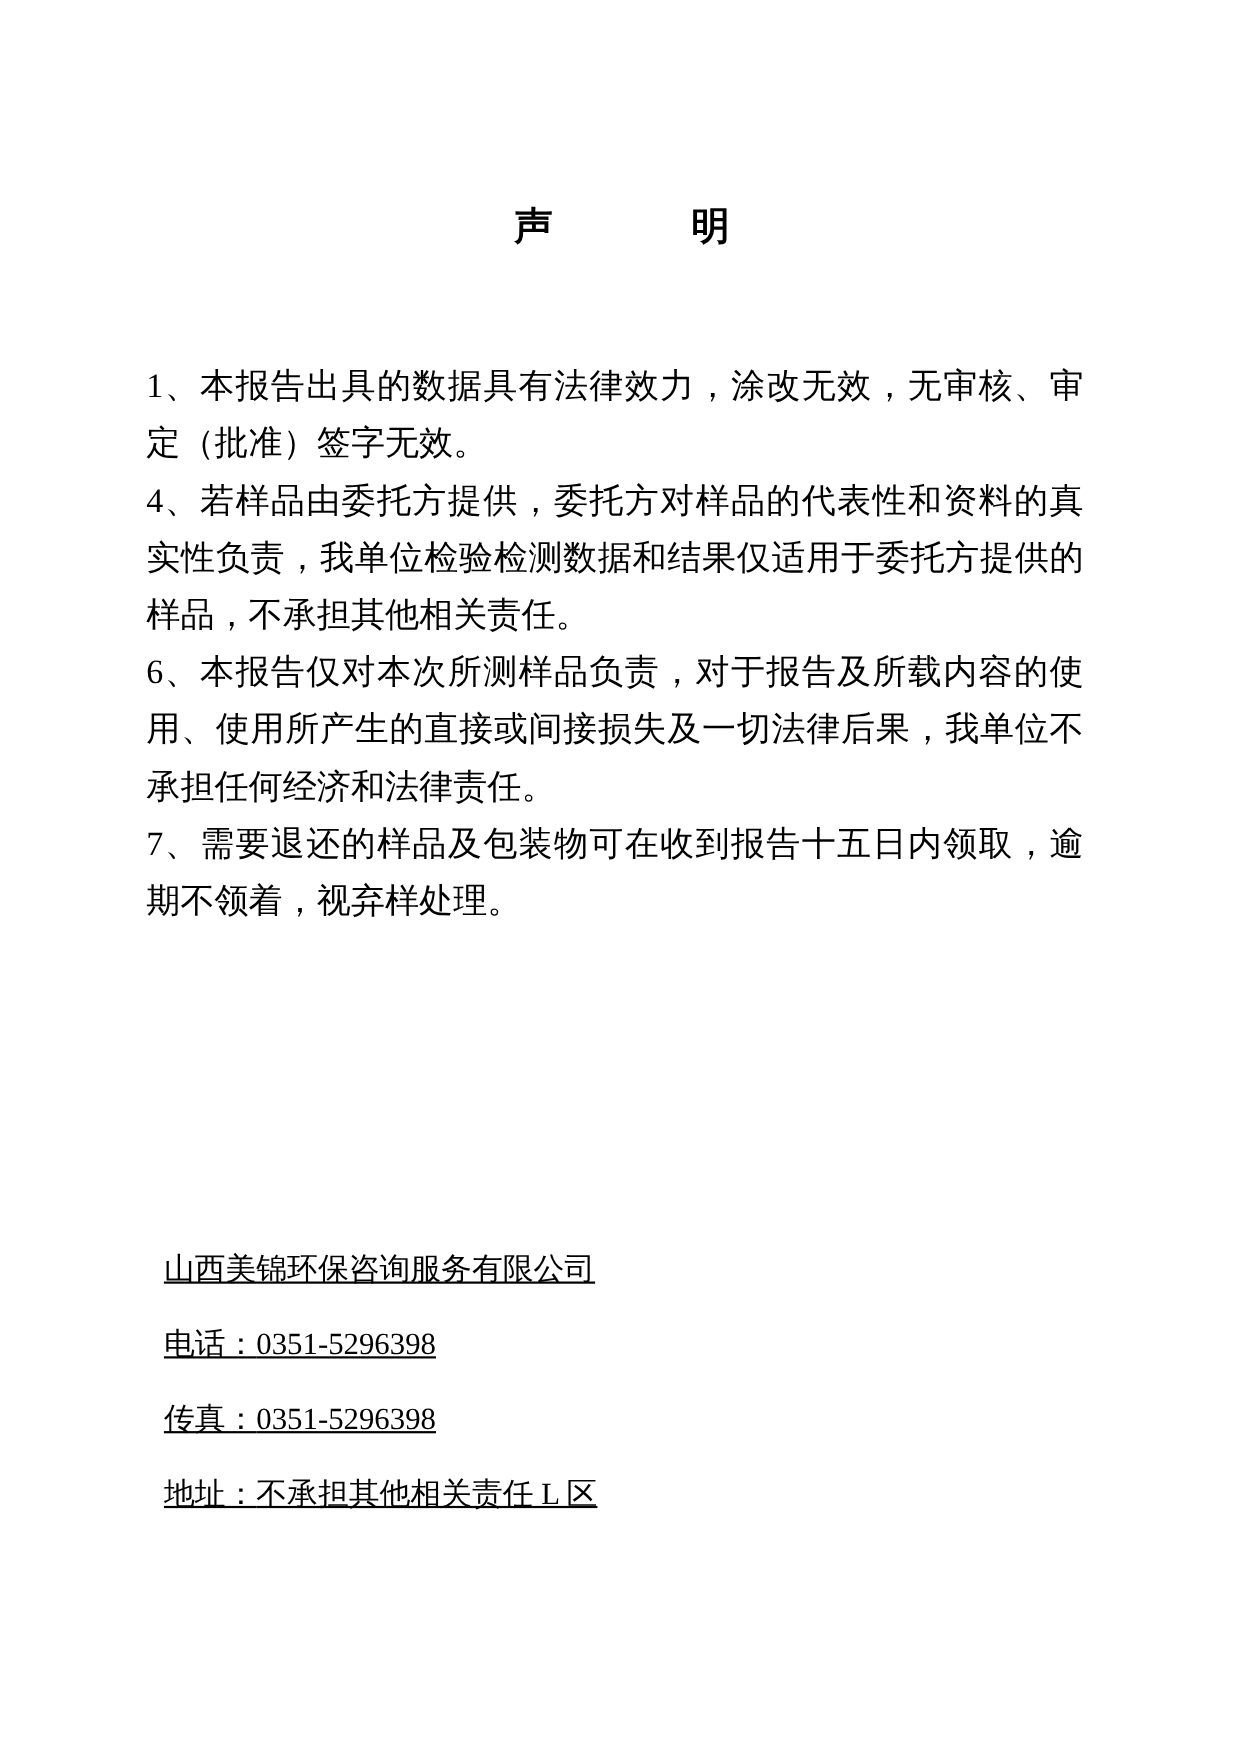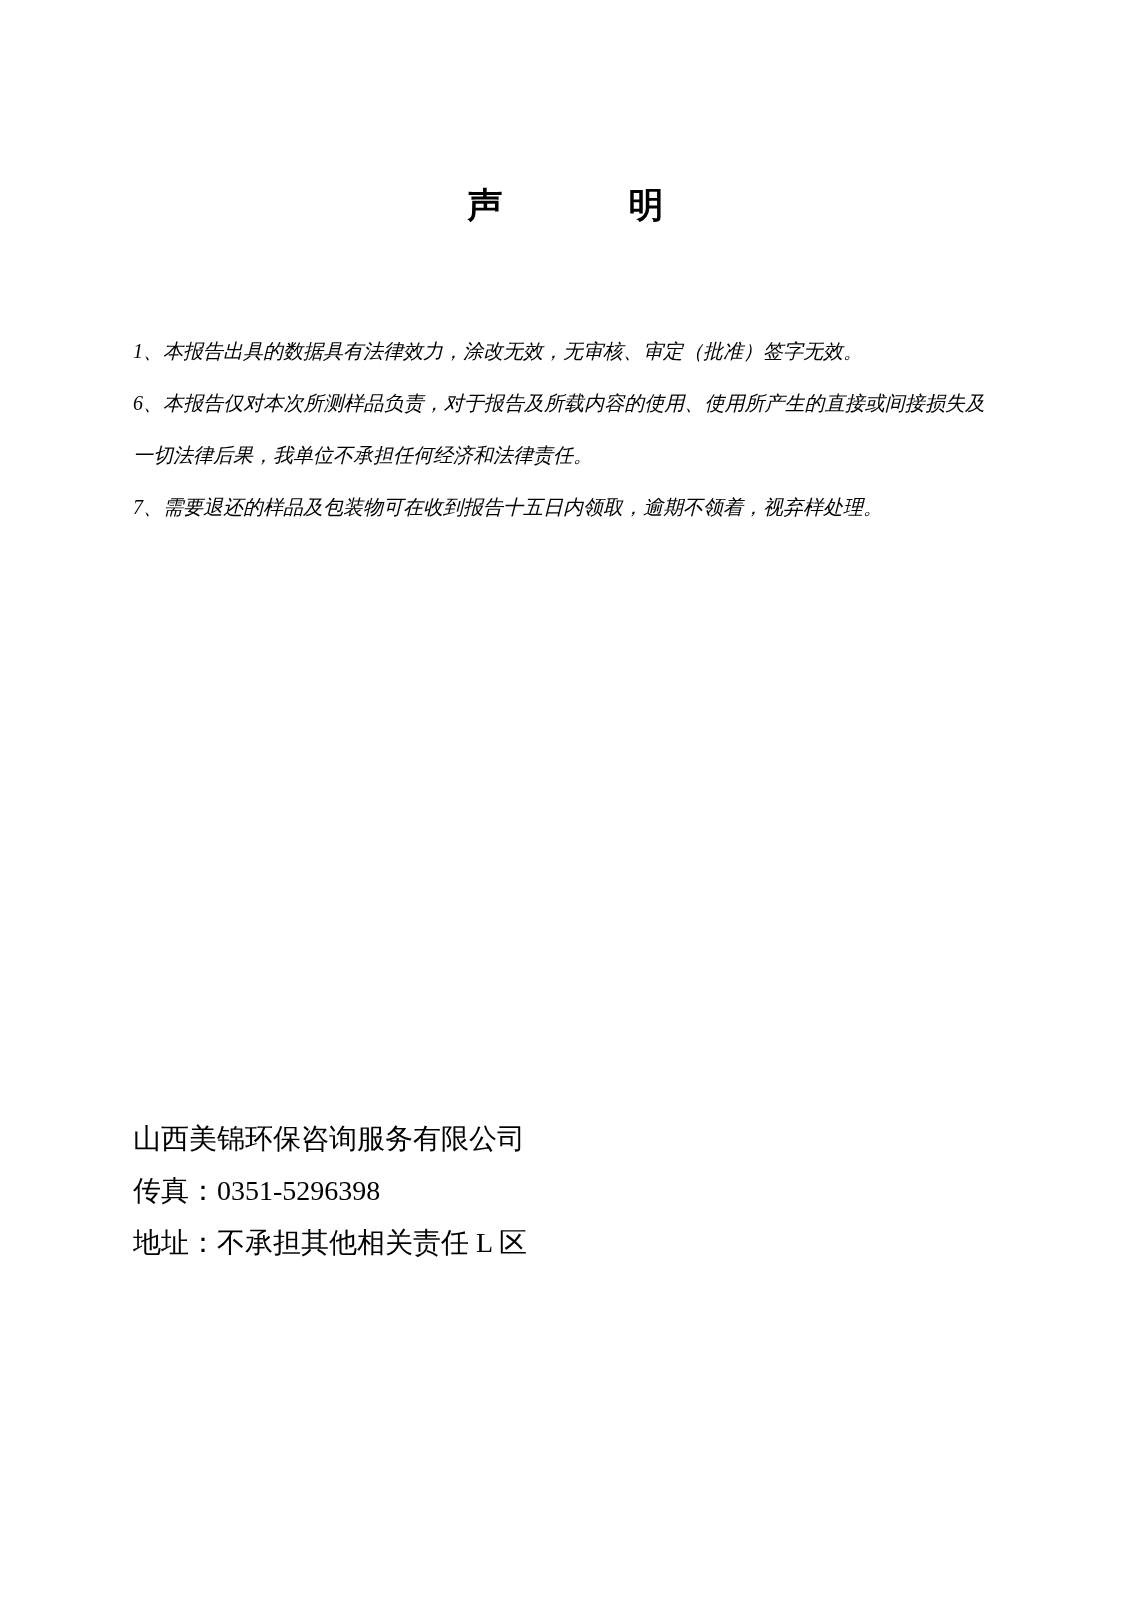--- a/index.html
+++ b/index.html
@@ -26,58 +26,60 @@
     gap: 126px;
     font-size: 35px;
     font-weight: 700;
     line-height: 40px;
   }
   .declaration-body {
     position: absolute;
     top: 325px;
     left: 133px;
     right: 146px;
-    font-size: 20px;
+    font-size: 31px;
     line-height: 52px;
     text-align: justify;
     text-justify: inter-ideograph;
-    font-style: italic;
   }
   .declaration-body p {
     margin: 0;
     padding: 0;
   }
   .footer-block {
     position: absolute;
     top: 1113px;
     left: 133px;
     right: 146px;
     font-size: 28px;
     line-height: 52px;
   }
   .footer-block p {
-    margin: 0;
+    margin: 16px;
     padding: 0;
+    text-decoration: underline;
   }
 </style>
 </head>
 <body>
 
 <div class="page">
 
   <div class="title-row">
     <span>声</span>
     <span>明</span>
   </div>
 
   <div class="declaration-body">
     <p>1、本报告出具的数据具有法律效力，涂改无效，无审核、审定（批准）签字无效。</p>
+    <p>4、若样品由委托方提供，委托方对样品的代表性和资料的真实性负责，我单位检验检测数据和结果仅适用于委托方提供的样品，不承担其他相关责任。</p>
     <p>6、本报告仅对本次所测样品负责，对于报告及所载内容的使用、使用所产生的直接或间接损失及一切法律后果，我单位不承担任何经济和法律责任。</p>
     <p>7、需要退还的样品及包装物可在收到报告十五日内领取，逾期不领着，视弃样处理。</p>
   </div>
 
   <div class="footer-block">
     <p>山西美锦环保咨询服务有限公司</p>
+    <p><span>电话：</span><span>0351-5296398</span></p>
     <p><span>传真：</span><span>0351-5296398</span></p>
     <p><span>地址：</span><span>不承担其他相关责任 L 区</span></p>
   </div>
 
 </div>
 
 </body></html>

